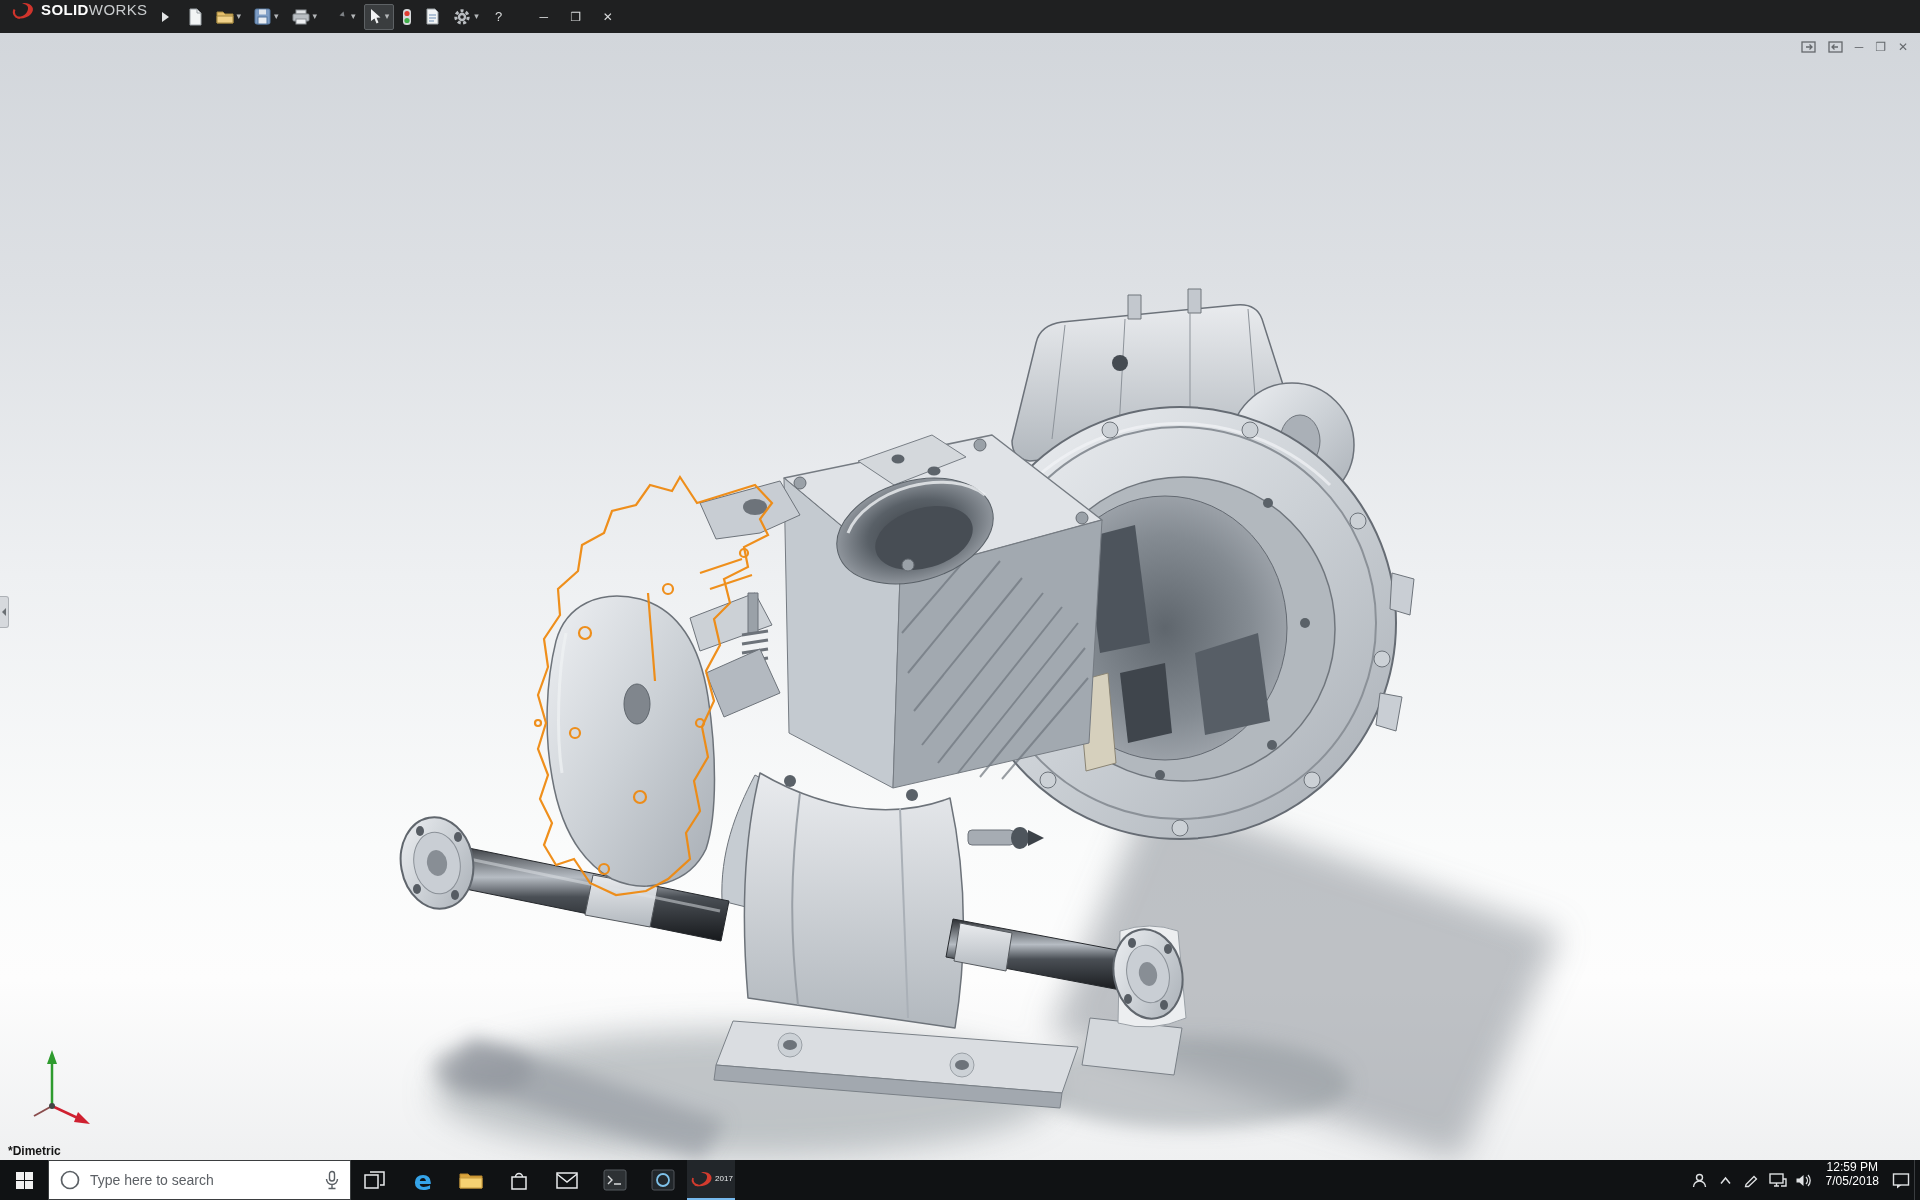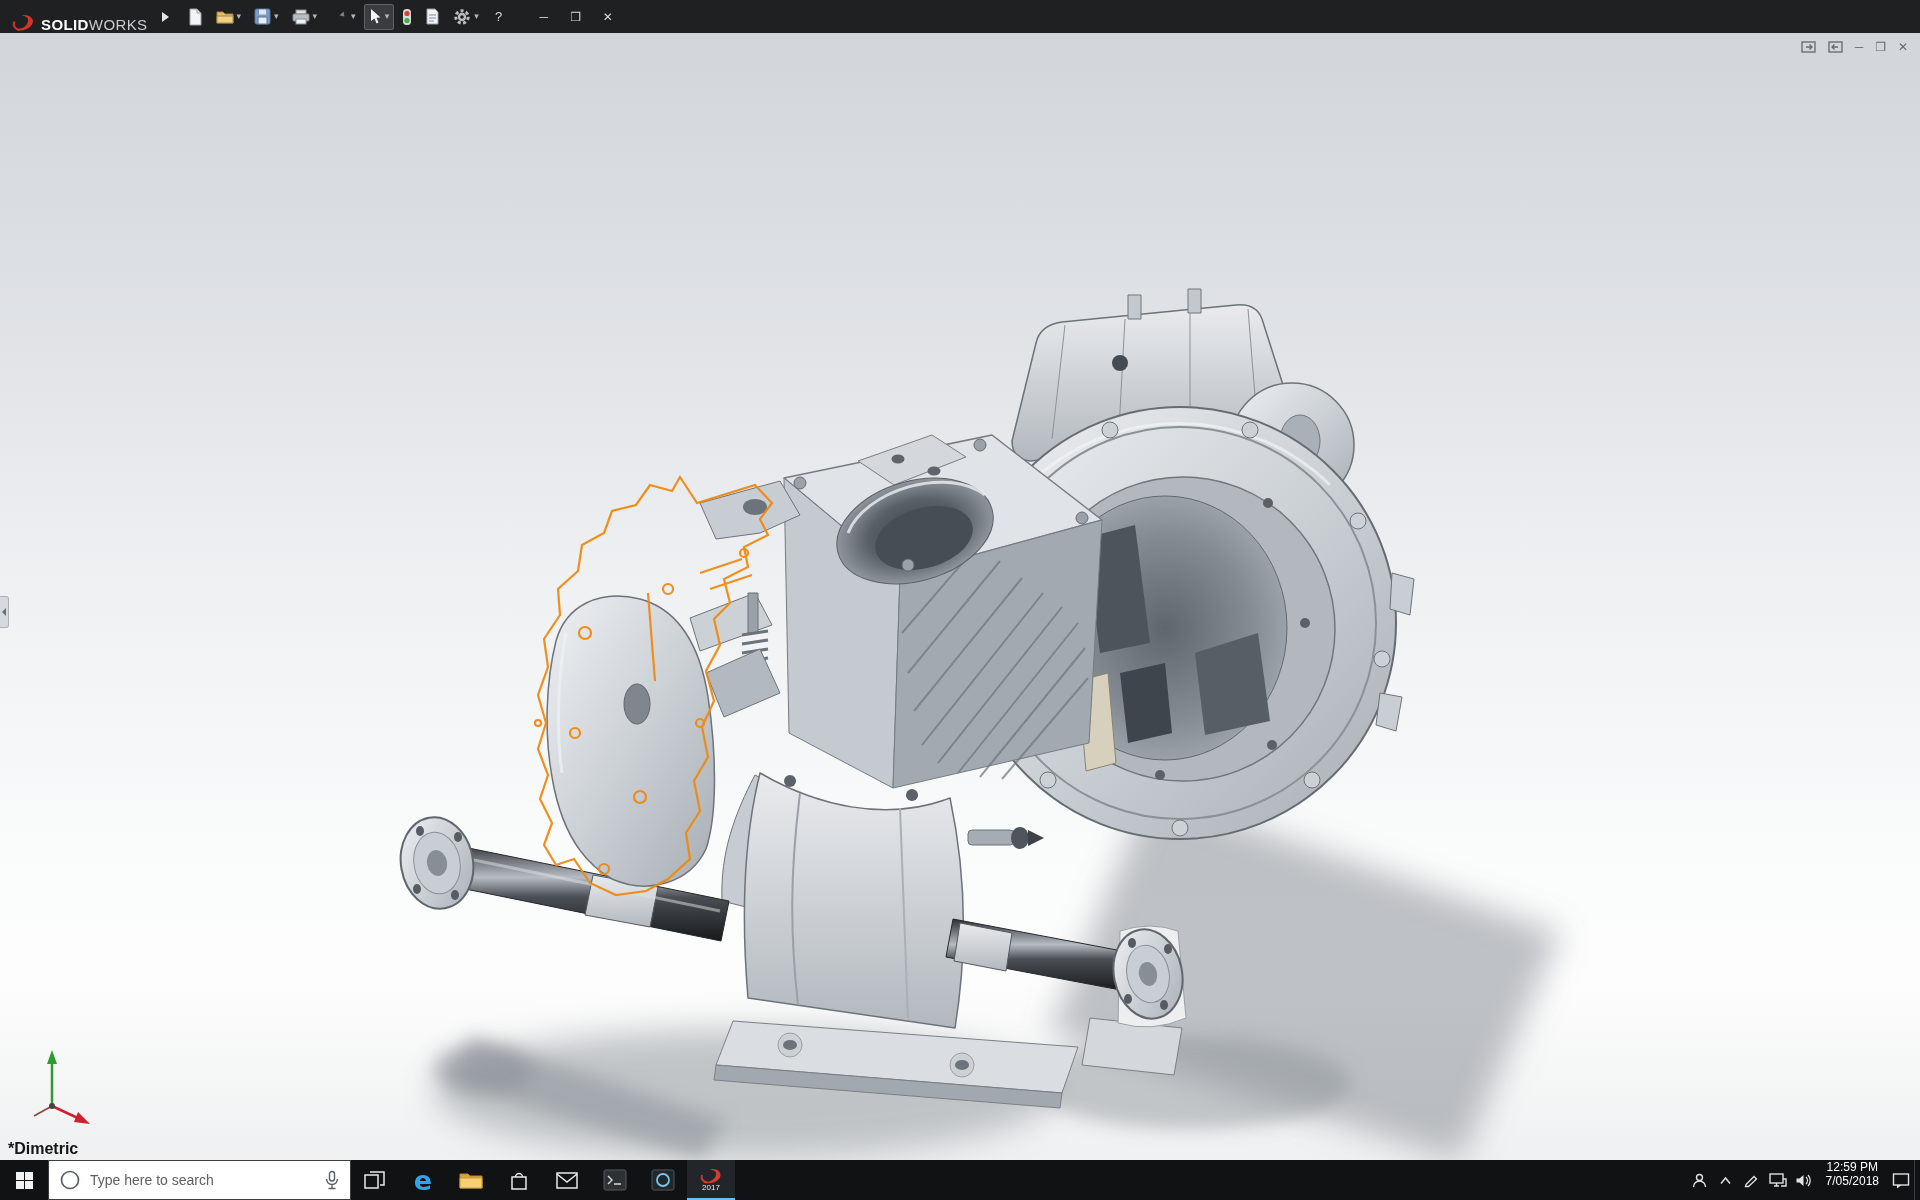--- a/index.html
+++ b/index.html
@@ -1,21 +1,21 @@
 <!DOCTYPE html>
 <html><head>
 <meta charset="utf-8">
 <style>
   *{box-sizing:border-box;margin:0;padding:0}
   html,body{width:1920px;height:1200px;overflow:hidden;font-family:"Liberation Sans",sans-serif;-webkit-user-select:none;user-select:none}
   #root{position:relative;width:1920px;height:1200px;background:#e8eaec}
 
   
   .titlebar{position:absolute;top:0;left:0;right:0;height:33px;background:#1f2021;display:flex;align-items:center;color:#e6e8e9;z-index:30}
-  .brand{display:flex;align-items:flex-end;gap:5px;padding:0 8px 0 10px;height:32px}
+  .brand{display:flex;align-items:flex-start;gap:5px;padding:0 8px 0 10px;height:32px}
   .brand-text{font-size:15px;letter-spacing:.4px;white-space:nowrap}
   .brand-solid{font-weight:bold;color:#fdfdfd}
   .brand-works{color:#c9ccce;font-weight:normal}
   .flyout{width:20px;height:26px;display:flex;align-items:center;justify-content:center;margin-right:6px}
   .flyout-tri{width:0;height:0;border-left:7px solid #e2e4e5;border-top:5px solid transparent;border-bottom:5px solid transparent}
   .qat{display:flex;align-items:center;gap:3px}
   .tool{height:26px;display:flex;align-items:center;padding:0 4px;border:1px solid transparent;border-radius:2px}
   .tool.active{background:#3a3d3f;border:1px solid #5e6periodic265;border-color:#5e6265}
   .dd{font-size:9px;color:#b4b7b9;margin-left:3px;line-height:1}
   .tb-title{flex:1;text-align:center;font-size:12px;color:#e2e4e5;white-space:nowrap;overflow:hidden}
@@ -24,31 +24,31 @@
   .win-btn{width:32px;height:33px;display:flex;align-items:center;justify-content:center;font-size:12px;color:#d8dadb}
 
   
   .viewport{position:absolute;top:33px;left:0;width:1920px;height:1127px;
     background:linear-gradient(180deg,#d2d6db 0%,#dde0e4 22%,#eef0f2 48%,#fafbfb 72%,#fdfdfd 84%,#eff0f1 100%)}
   .model-svg{position:absolute;top:0;left:0}
   .doc-controls{position:absolute;top:8px;right:12px;display:flex;gap:12px;align-items:center;color:#64686c;z-index:5}
   .doc-btn{font-size:12px;line-height:1;display:flex;align-items:center}
   .left-tab{position:absolute;left:0;top:563px;width:9px;height:32px;background:#d6d9dd;border:1px solid #adb1b6;border-left:none;border-radius:0 3px 3px 0;display:flex;align-items:center;justify-content:center}
   .left-tab-tri{width:0;height:0;border-right:4px solid #6b7074;border-top:4px solid transparent;border-bottom:4px solid transparent}
-  .orient{position:absolute;left:8px;bottom:2px;font-size:16px;font-weight:bold;color:#151515}
+  .orient{position:absolute;left:8px;bottom:2px;font-size:12px;font-weight:bold;color:#151515}
   .triad{position:absolute;left:14px;bottom:34px}
 
   
   .taskbar{position:absolute;left:0;bottom:0;width:1920px;height:40px;background:#101214;display:flex;align-items:stretch;z-index:40}
   .tb-btn{width:48px;display:flex;align-items:center;justify-content:center}
   .search{width:303px;background:#ffffff;display:flex;align-items:center;padding:0 10px;gap:9px;border:1px solid #3b3e40}
   .search input{flex:1;border:none;outline:none;font-size:14px;color:#333;background:transparent;font-family:inherit}
   .search input::placeholder{color:#5c6releasing065;color:#5c6065}
   .edge-e{font-family:"DejaVu Sans",sans-serif;font-weight:bold;font-size:27px;color:#35a3e8;line-height:1}
-  .sw-btn{position:relative;width:48px;display:flex;flex-direction:column;align-items:center;justify-content:center;background:#22262a;box-shadow:inset 0 -2px 0 #76b9ed}
+  .sw-btn{position:relative;width:48px;display:flex;flex-direction:row;align-items:center;justify-content:center;background:#22262a;box-shadow:inset 0 -2px 0 #76b9ed}
   .sw-year{font-size:8px;color:#e8eaec;line-height:1;margin-top:-2px}
   .tray{margin-left:auto;display:flex;align-items:flex-start}
   .tray-btn{width:26px;height:40px;display:flex;align-items:center;justify-content:center}
   .clock{text-align:center;font-size:12px;color:#fff;line-height:14px;padding:0 9px}
   .show-desktop{width:6px;height:40px;border-left:1px solid #3a3d40}
 </style>
 </head>
 <body>
 
 <div id="root">

